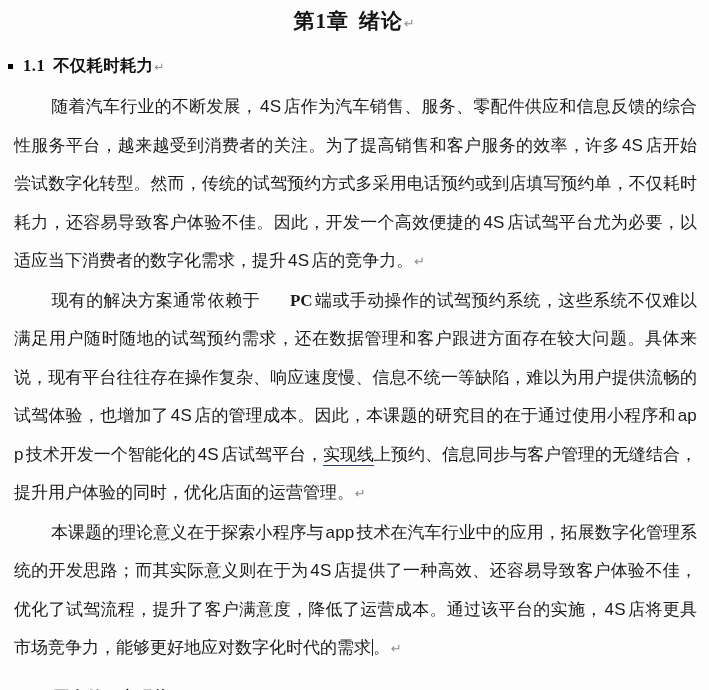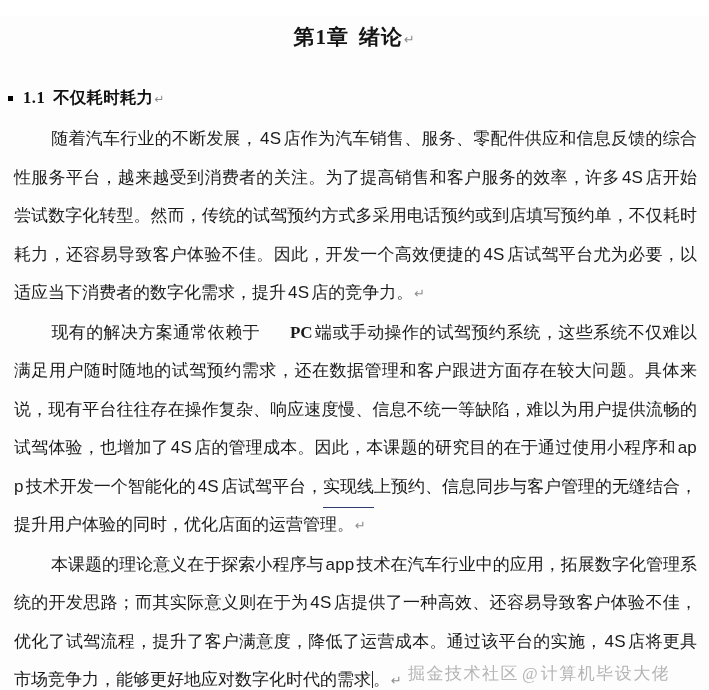--- a/index.html
+++ b/index.html
@@ -24,21 +24,21 @@
     background: #fdfdfd;
     box-sizing: border-box;
   }
 
   
   .doc-title {
     text-align: center;
     font-size: 21px;
     font-weight: bold;
     letter-spacing: 0.5px;
-    margin: 16px;
+    margin: 0;
     padding: 6px 0 0 0;
     line-height: 30px;
     color: #141414;
   }
   .doc-title .ttl-main { letter-spacing: 1px; }
   .doc-title .ttl-gap { display: inline-block; width: 10px; }
 
   
   .heading-row {
     display: flex;
@@ -106,21 +106,21 @@
   .lat-b {
     font-family: "Liberation Serif", "DejaVu Serif", serif;
     font-weight: bold;
     padding: 0 2px;
     margin-left: 28px;
   }
 
   
   .gram-underline {
     border-bottom: 1.6px solid #2f3b6e;
-    padding-bottom: 11px;
+    padding-bottom: 1px;
     margin-top: 16px;
   }
 
   
   .caret {
     display: inline-block;
     width: 1px;
     height: 17px;
     background: #222;
     vertical-align: -3px;
@@ -174,17 +174,14 @@
 
   </div>
 
   <div class="sp-body-h2"></div>
 
   <div class="heading-row">
     <span class="heading-marker"></span>
     <span class="heading-text"><span class="num">1.2</span><span class="hgap"></span><span>国内外研究现状</span></span>
   </div>
 
-  <div class="watermark">
-    <span>掘金技术社区</span><span class="wm-at">@</span><span>计算机毕设大佬</span>
-  </div>
 
 </div>
 
 </body></html>

